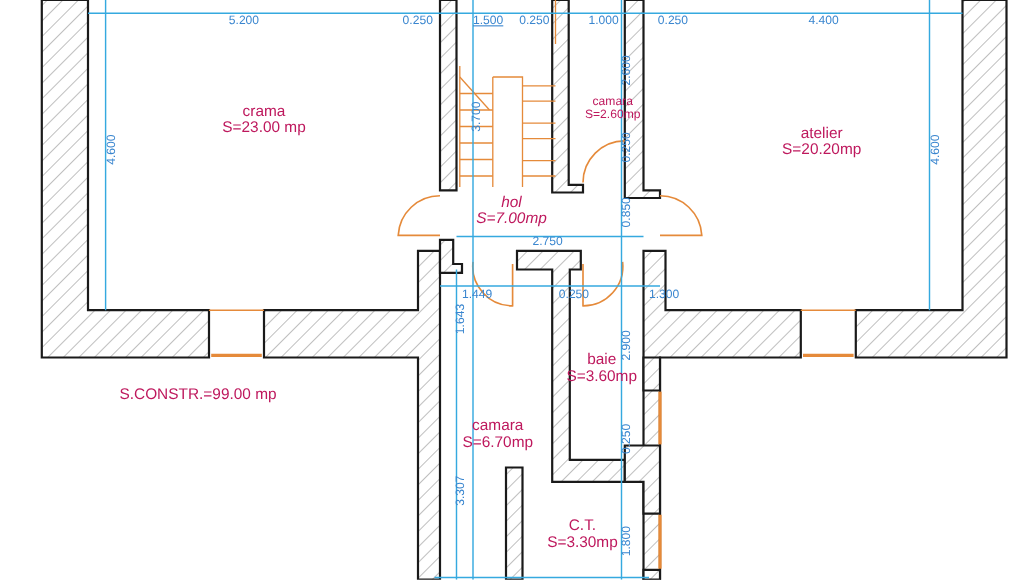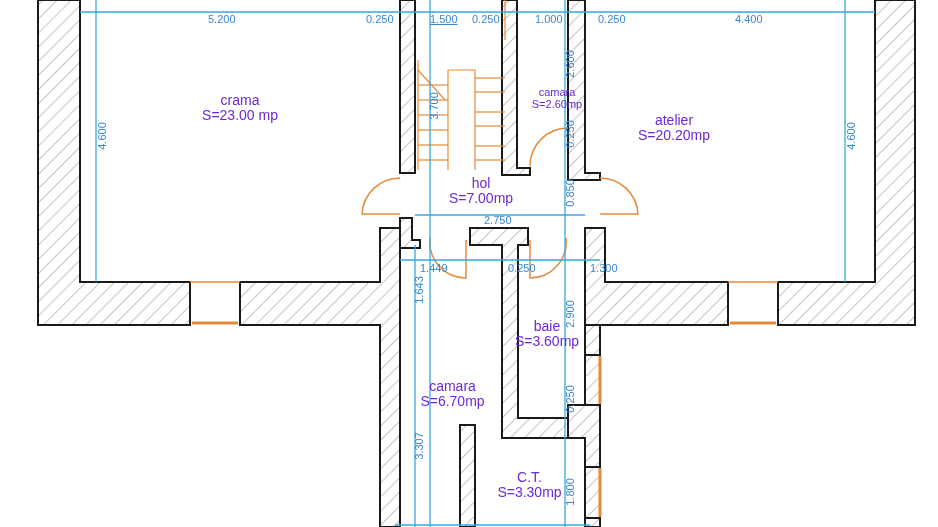--- a/index.html
+++ b/index.html
@@ -1,18 +1,18 @@
 <!DOCTYPE html>
 <html><head>
 <meta charset="utf-8">
 <style>
   html, body { margin: 0; padding: 0; background: #ffffff; }
   body { width: 938px; height: 527px; overflow: hidden; position: relative; font-family: "Liberation Sans", sans-serif; }
   #plan { position: absolute; left: 0; top: 0; width: 938px; height: 527px; }
-  .lbl { position: absolute; color: #6d28d9; text-align: center; font-family: "Liberation Sans", sans-serif; white-space: nowrap; line-height: 1.05; }
+  .lbl { position: absolute; color: #be185d; text-align: center; font-family: "Liberation Sans", sans-serif; white-space: nowrap; line-height: 1.05; }
   .room-name { font-size: 14px; }
   .room-area { font-size: 14px; }
   .dim { position: absolute; color: #3a86cf; font-size: 11px; font-family: "Liberation Sans", sans-serif; white-space: nowrap; }
   .dim.v { transform: rotate(-90deg); transform-origin: center center; }
   .summary { font-size: 14px; }
 </style>
 </head>
 <body>
 
 <svg id="plan" viewBox="0 0 938 527" xmlns="http://www.w3.org/2000/svg">
@@ -127,35 +127,36 @@
 <div class="dim v" style="left:556px;top:486px;">1.800</div>
 
 <div class="lbl" style="left:190px;top:93px;width:100px;">
   <div class="room-name">crama</div>
   <div class="room-area">S=23.00 mp</div>
 </div>
 <div class="lbl" style="left:522px;top:87px;width:70px;font-size:11px;">
   <div style="font-size:11px;">camara</div>
   <div style="font-size:11px;">S=2.60mp</div>
 </div>
-<div class="lbl" style="left:624px;top:113px;width:100px;">
+<div class="lbl" style="left:697px;top:113px;width:100px;">
   <div class="room-name">atelier</div>
   <div class="room-area">S=20.20mp</div>
 </div>
-<div class="lbl" style="left:436px;top:176px;width:90px;">
+<div class="lbl" style="left:420px;top:176px;width:90px;font-style:italic;">
   <div class="room-name">hol</div>
   <div class="room-area">S=7.00mp</div>
 </div>
 <div class="lbl" style="left:502px;top:319px;width:90px;">
   <div class="room-name">baie</div>
   <div class="room-area">S=3.60mp</div>
 </div>
 <div class="lbl" style="left:405px;top:379px;width:95px;">
   <div class="room-name">camara</div>
   <div class="room-area">S=6.70mp</div>
 </div>
 <div class="lbl" style="left:482px;top:470px;width:95px;">
   <div class="room-name">C.T.</div>
   <div class="room-area">S=3.30mp</div>
 </div>
 
 <div class="lbl summary" style="left:80px;top:351px;width:200px;">
+  <div>S.CONSTR.=99.00 mp</div>
 </div>
 
 </body></html>

